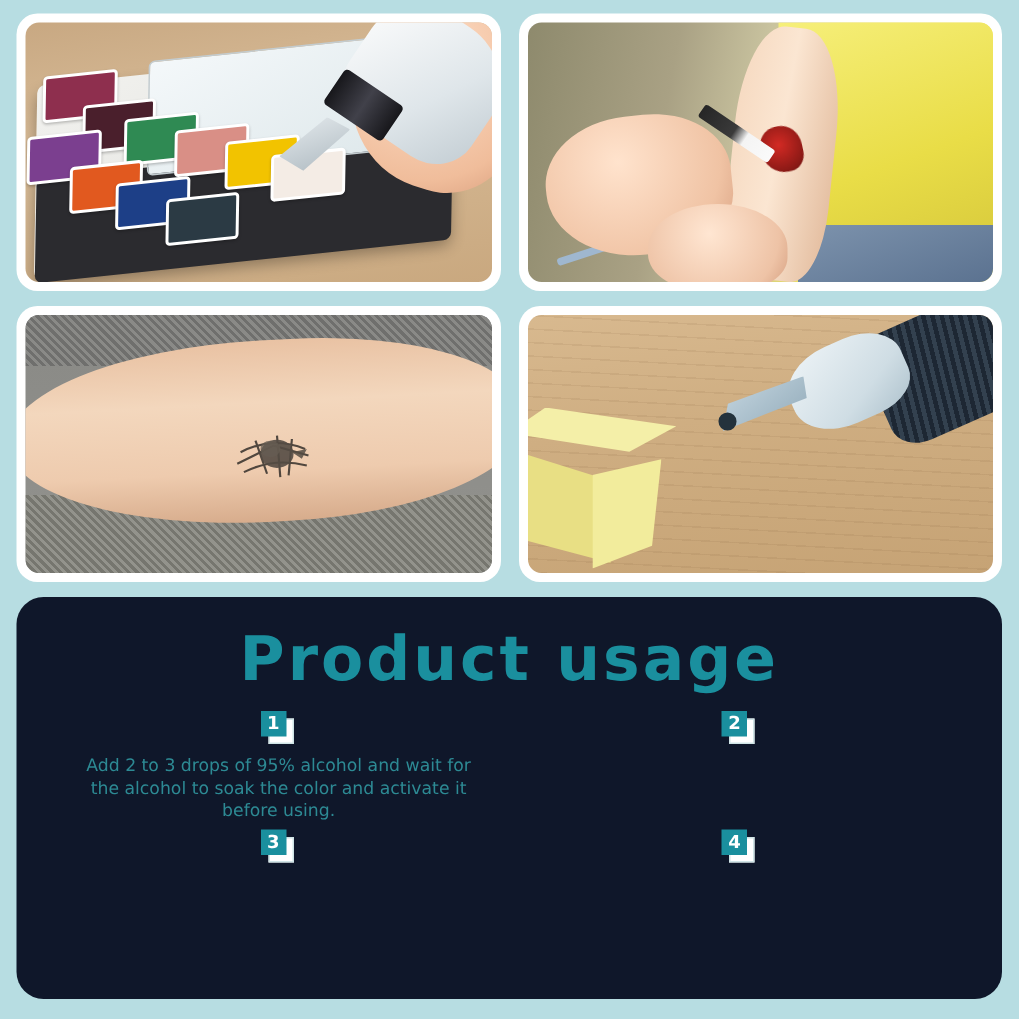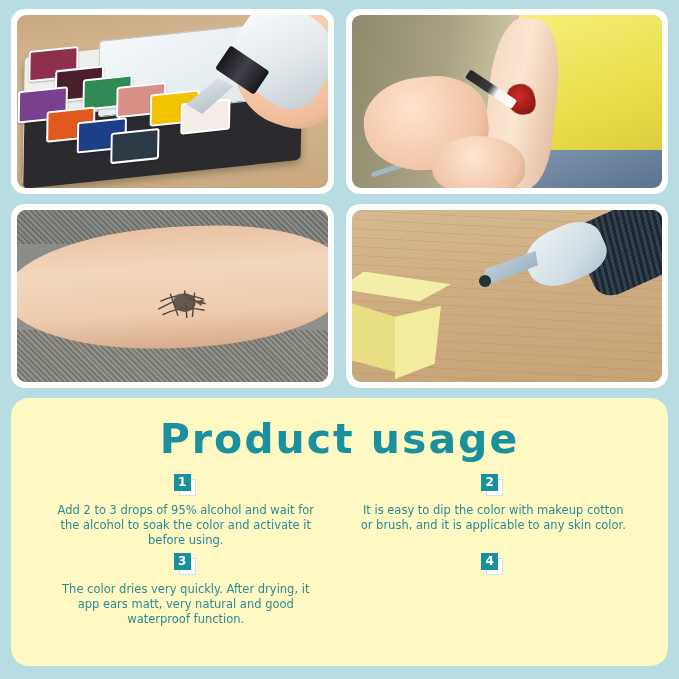--- a/index.html
+++ b/index.html
@@ -224,21 +224,21 @@
     width:4%; height:7%;
     background:#24323c;
     border-radius:50%;
   }
 
   
   .usage-card {
     position:absolute;
     left:11px; top:398px;
     width:657px; height:268px;
-    background:#fef9c3;
+    background:#0f172a;
     border-radius:18px;
   }
   .usage-title {
     text-align:center;
     color:#1a8f9e;
     font-size:41px;
     font-weight:bold;
     letter-spacing:2px;
     padding-top:21px;
     line-height:1;
@@ -377,29 +377,27 @@
         <div class="badge">1</div>
       </div>
       <div class="step-text">Add 2 to 3 drops of 95% alcohol and wait for the alcohol to soak the color and activate it before using.</div>
     </div>
 
     <div class="step step-2">
       <div class="badge-wrap">
         <div class="badge-ghost"></div>
         <div class="badge">2</div>
       </div>
-      <div class="step-text">It is easy to dip the color with makeup cotton or brush, and it is applicable to any skin color.</div>
     </div>
 
     <div class="step step-3">
       <div class="badge-wrap">
         <div class="badge-ghost"></div>
         <div class="badge">3</div>
       </div>
-      <div class="step-text">The color dries very quickly. After drying, it app ears matt, very natural and good waterproof function.</div>
     </div>
 
     <div class="step step-4">
       <div class="badge-wrap">
         <div class="badge-ghost"></div>
         <div class="badge">4</div>
       </div>
     </div>
 
   </div>

